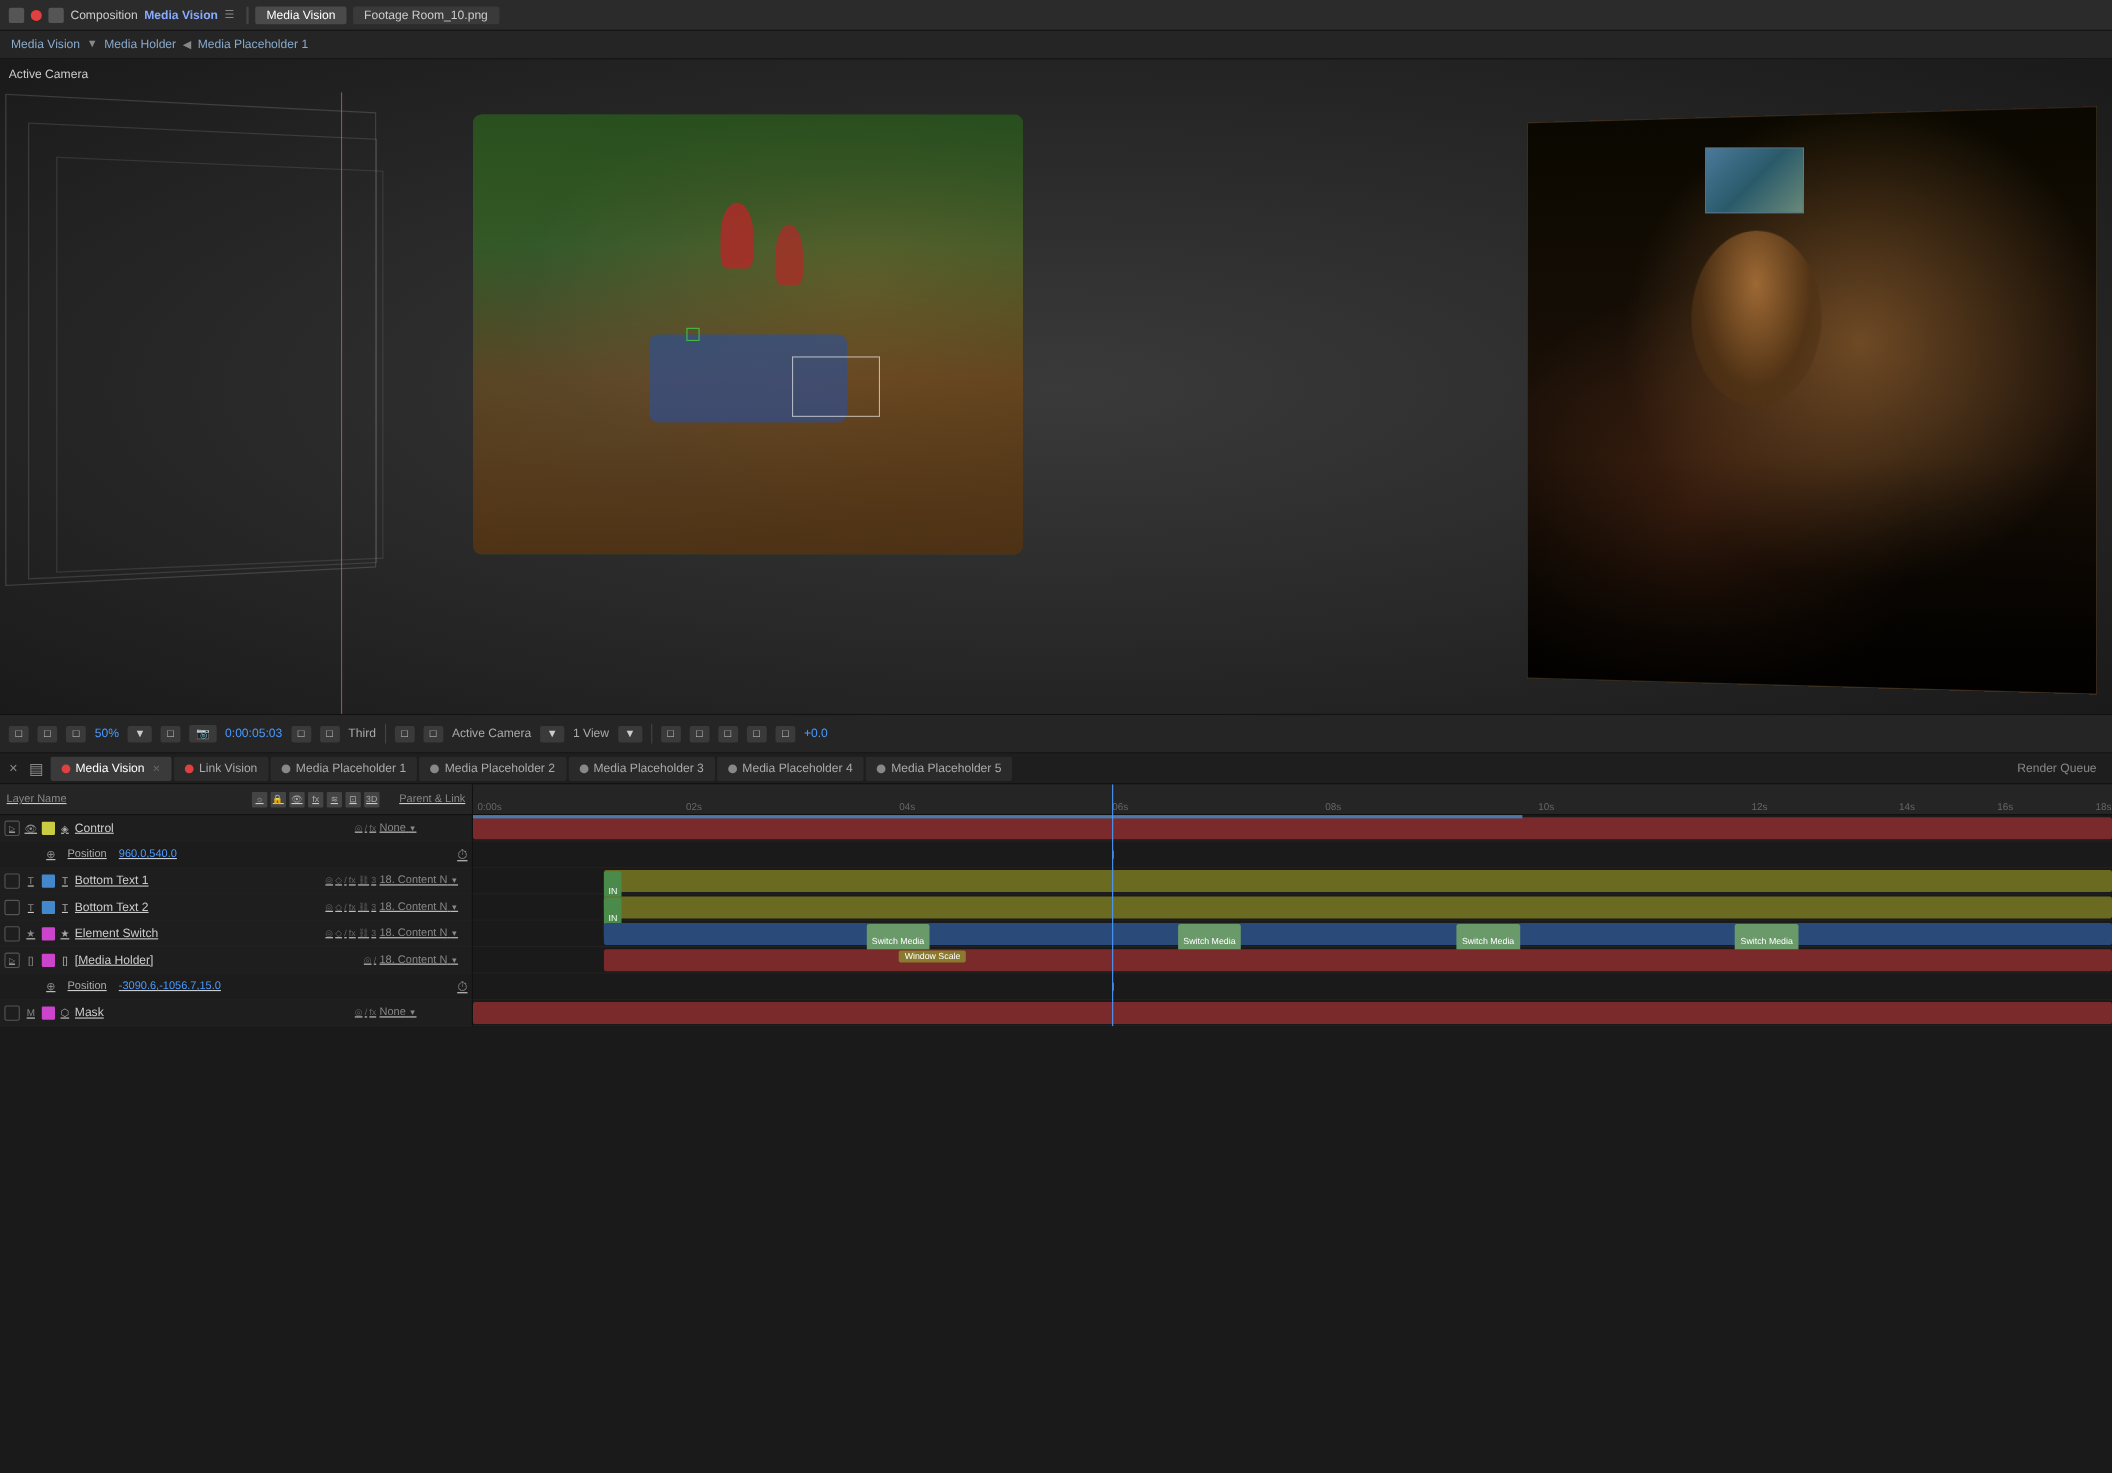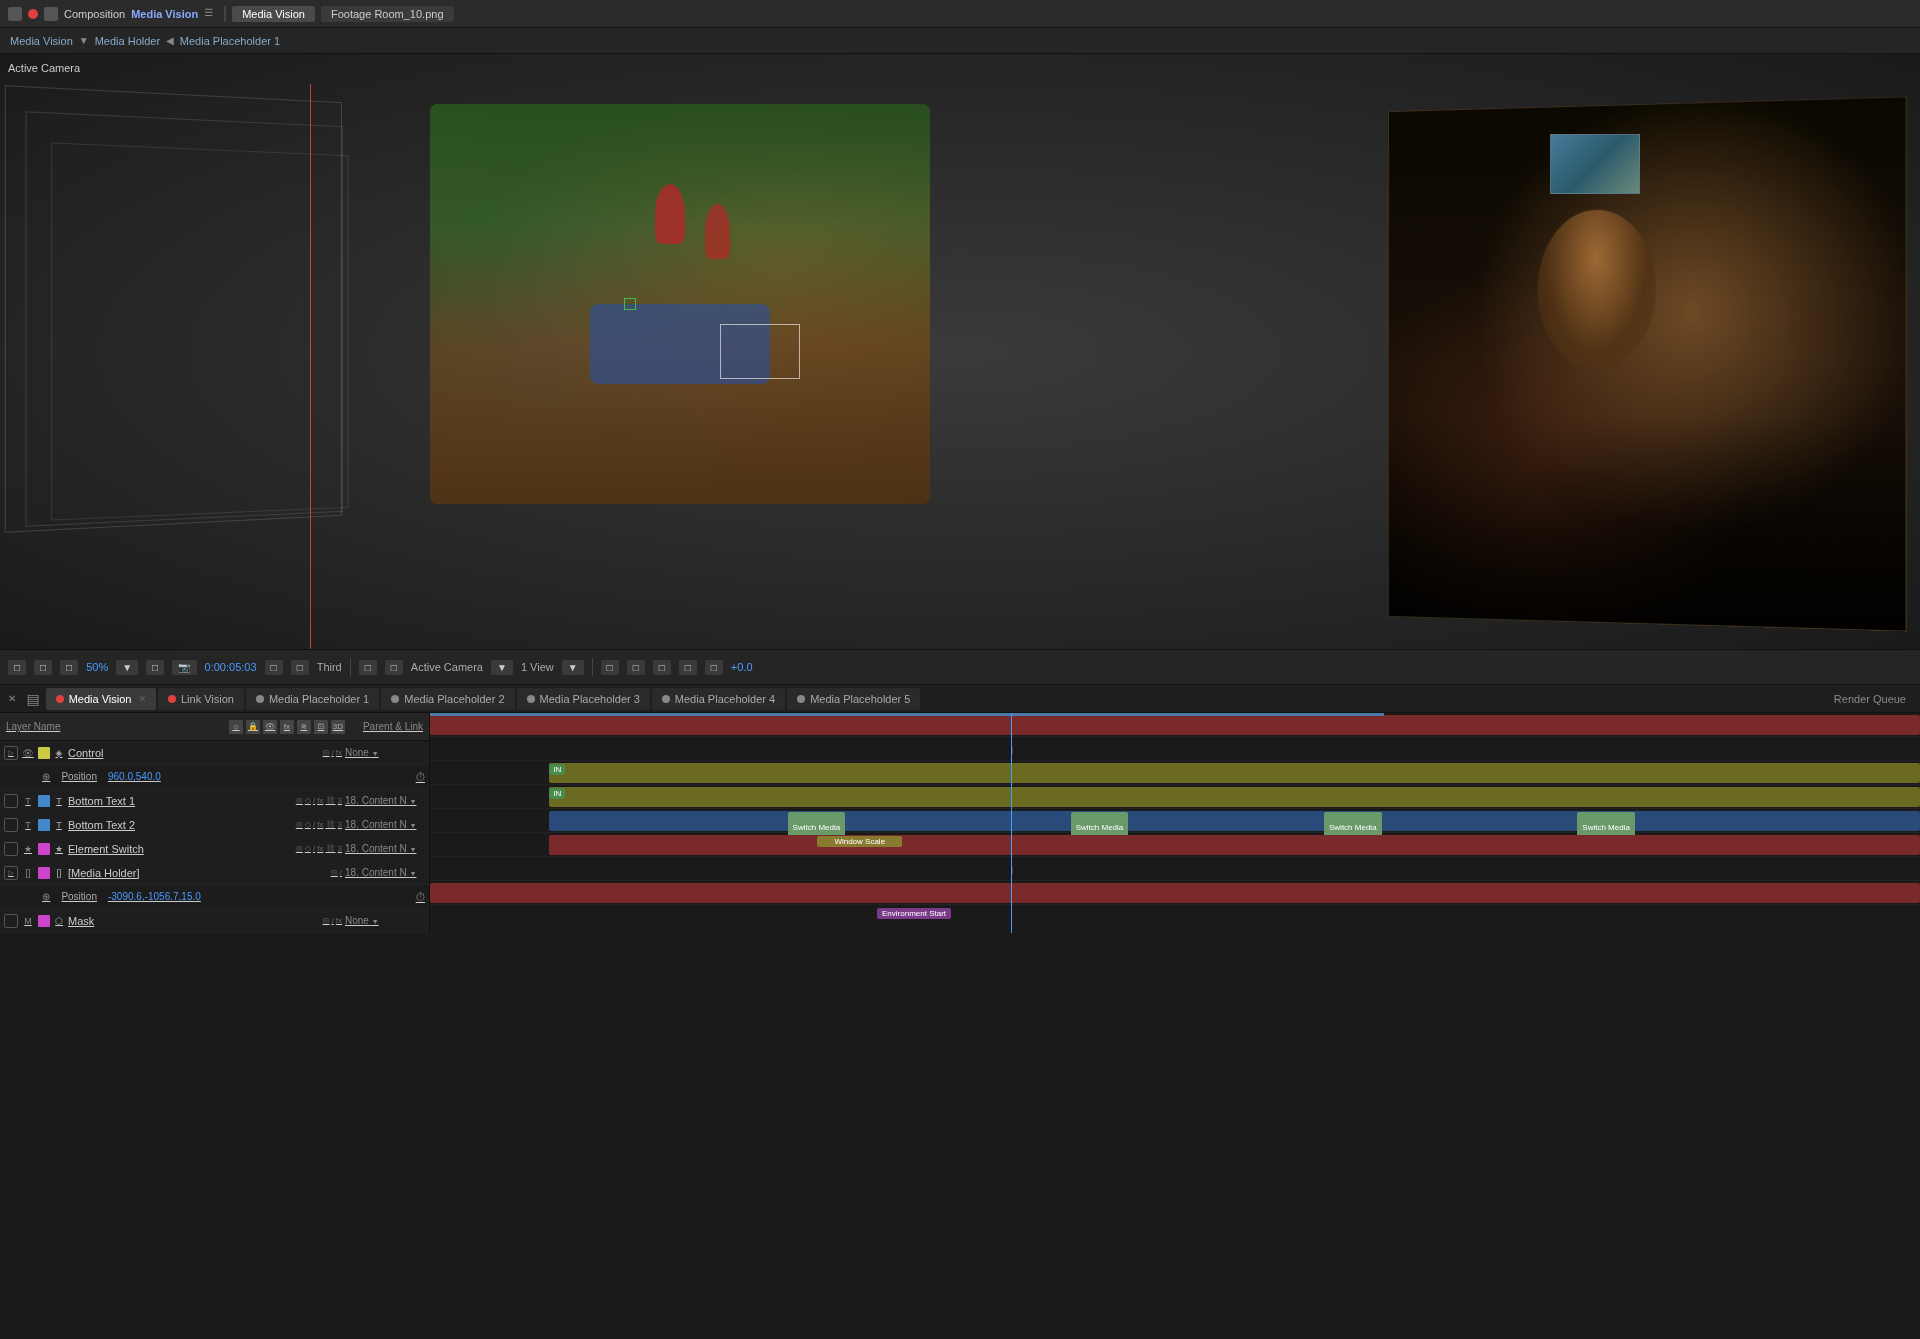--- a/index.html
+++ b/index.html
@@ -422,21 +422,21 @@
       color: #888;
       font-size: 11px;
       padding: 0 10px;
       cursor: pointer;
     }
 
     
     .in-marker {
       position: absolute;
       top: 3px;
-      padding: 1px 4px;
+      padding: 14px 4px;
       background: #4a8a4a;
       color: #fff;
       font-size: 8px;
       border-radius: 2px;
     }
 
     
     .switch-media-label {
       position: absolute;
       top: 3px;
@@ -444,21 +444,21 @@
       background: #6a9a6a;
       color: #fff;
       font-size: 8px;
       border-radius: 2px;
     }
 
     
     .window-scale-label {
       position: absolute;
       top: 3px;
-      padding: 1px 17px;
+      padding: 1px 5px;
       background: #8a7a30;
       color: #fff;
       font-size: 8px;
       border-radius: 2px;
     }
 
     
     .env-start-label {
       position: absolute;
       top: 3px;
@@ -766,20 +766,33 @@
       <div class="layer-parent">
         <span>None</span>
         <span class="dropdown-arr">▼</span>
       </div>
     </div>
 
   </div>
 
   <div id="timeline-tracks">
 
+    <div class="time-ruler">
+
+      <span class="time-tick" style="left:4px;">0:00s</span>
+      <span class="time-tick" style="left:13%;">02s</span>
+      <span class="time-tick" style="left:26%;">04s</span>
+      <span class="time-tick" style="left:39%;">06s</span>
+      <span class="time-tick" style="left:52%;">08s</span>
+      <span class="time-tick" style="left:65%;">10s</span>
+      <span class="time-tick" style="left:78%;">12s</span>
+      <span class="time-tick" style="left:87%;">14s</span>
+      <span class="time-tick" style="left:93%;">16s</span>
+      <span class="time-tick" style="left:99%;">18s</span>
+    </div>
 
     <div class="playhead" style="left:39%;">
       
     </div>
 
     <div class="track-row">
       <div class="clip clip-red" style="left:0;right:0; top:2px; height:20px;"></div>
 
       <div style="position:absolute; top:0; left:0; right:36%; height:3px; background:#4a7aaa;"></div>
     </div>

